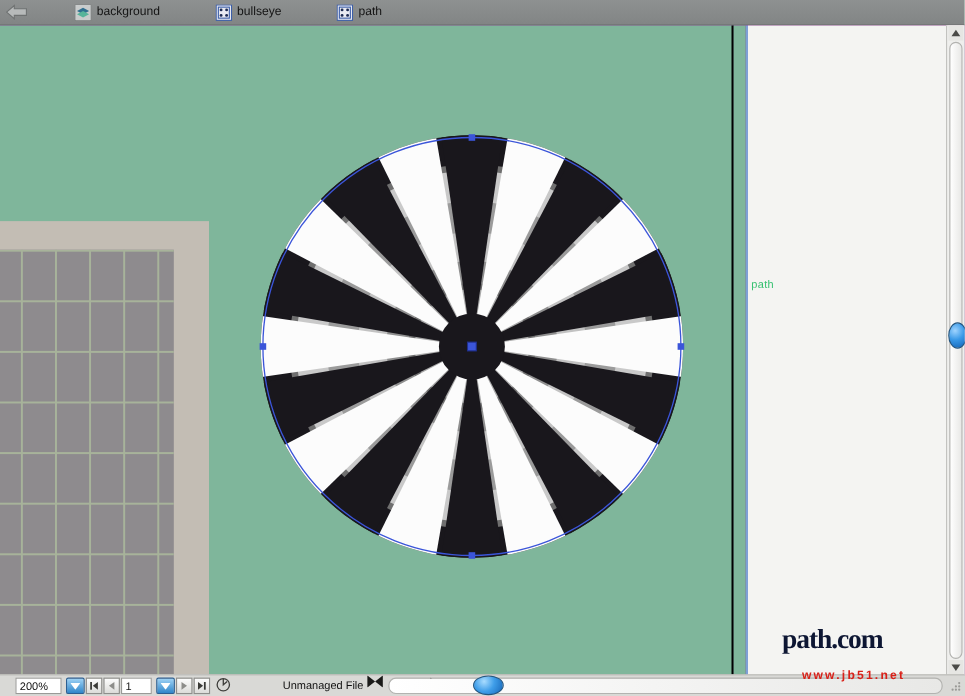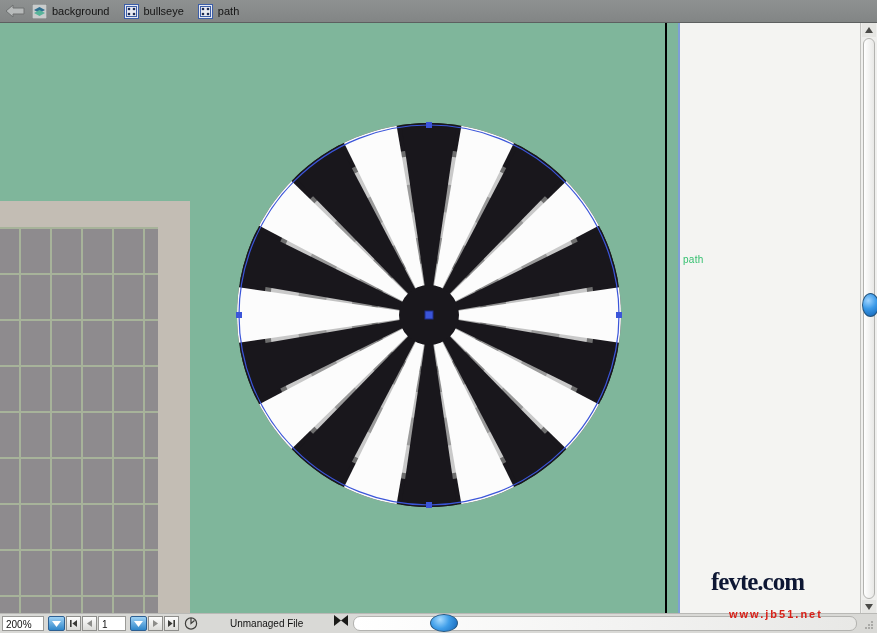--- a/index.html
+++ b/index.html
@@ -6,21 +6,21 @@
   body{
     width:877px;height:633px;overflow:hidden;position:relative;
     font-family:"Liberation Sans",sans-serif;
     background:#f2f2f0;
   }
   
   #topbar{
     position:absolute;left:0;top:0;width:877px;height:23px;
     background:linear-gradient(#8e9191,#828585);
     border-bottom:1px solid #5d6060;
-    display:flex;align-items:center;box-sizing:border-box;padding-left:4px;
+    display:flex;align-items:center;box-sizing:border-box;padding-left:4px;gap:36px;
   }
   .backarrow{width:22px;height:16px;margin-right:6px;flex:0 0 auto;}
   .tabitem{display:flex;align-items:center;margin-right:14px;flex:0 0 auto;}
   .tabicon{width:15px;height:15px;margin-right:5px;flex:0 0 auto;}
   .tablabel{font-size:11px;color:#141414;white-space:nowrap;}
   
   #canvas{
     position:absolute;left:0;top:23px;width:877px;height:591px;
     background:#701a75;overflow:hidden;
   }
@@ -88,40 +88,40 @@
   }
   #hscrollzone{
     position:absolute;left:0;bottom:0;width:877px;height:19px;
     background:#d9d9d6;border-top:1px solid #b9b9b6;
   }
   #statusbar{
     position:absolute;left:0;bottom:0;width:877px;height:19px;
     display:flex;align-items:center;font-size:10px;color:#111;
   }
   .zoomfield{
-    width:42px;height:15px;margin-left:2px;background:#fff;border:1px solid #9a9a97;
+    width:42px;height:15px;margin-left:14px;background:#fff;border:1px solid #9a9a97;
     font-size:10px;line-height:15px;padding-left:3px;box-sizing:border-box;
   }
   .btn-sm{
     width:15px;height:15px;margin-left:1px;box-sizing:border-box;
     border:1px solid #8e8e8b;background:linear-gradient(#fdfdfd,#dcdcd9);
     display:flex;align-items:center;justify-content:center;
   }
   .btn-blue{
     width:17px;height:15px;margin-left:4px;box-sizing:border-box;
     border:1px solid #2c5f92;border-radius:2px;
     background:linear-gradient(#9ed2f5,#2f86ca);
     display:flex;align-items:center;justify-content:center;
   }
   .pagefield{
     width:28px;height:15px;margin-left:1px;background:#fff;border:1px solid #9a9a97;
     font-size:10px;line-height:15px;padding-left:3px;box-sizing:border-box;
   }
   .statusmsg{
-    margin-left:32px;font-size:10px;color:#111;white-space:nowrap;
+    margin-left:47px;font-size:10px;color:#111;white-space:nowrap;
   }
   .statusarrow{margin-left:60px;}
   #hsb{
     position:absolute;left:353px;bottom:2px;width:504px;height:15px;border-radius:7px;
   }
   #hthumb{
     position:absolute;left:430px;bottom:1px;width:26px;height:16px;border-radius:50%;
     background:radial-gradient(circle at 35% 28%,#a9dcff 0%,#3f9ee9 45%,#1464b7 100%);
     border:1px solid #255780;
   }
@@ -369,15 +369,15 @@
         <circle cx="7" cy="6" r="1"></circle>
         <circle cx="10" cy="6" r="1"></circle>
       <circle cx="4" cy="9" r="1"></circle>
         <circle cx="7" cy="9" r="1"></circle>
         <circle cx="10" cy="9" r="1"></circle>
     </g>
   </svg>
 </span>
 
 <div id="watermark">
-  <span class="wm-fevte">fevte.com</span>
+  <span class="wm-fevte">path.com</span>
   <span class="wm-url">www.jb51.net</span>
 </div>
 
 </body></html>

